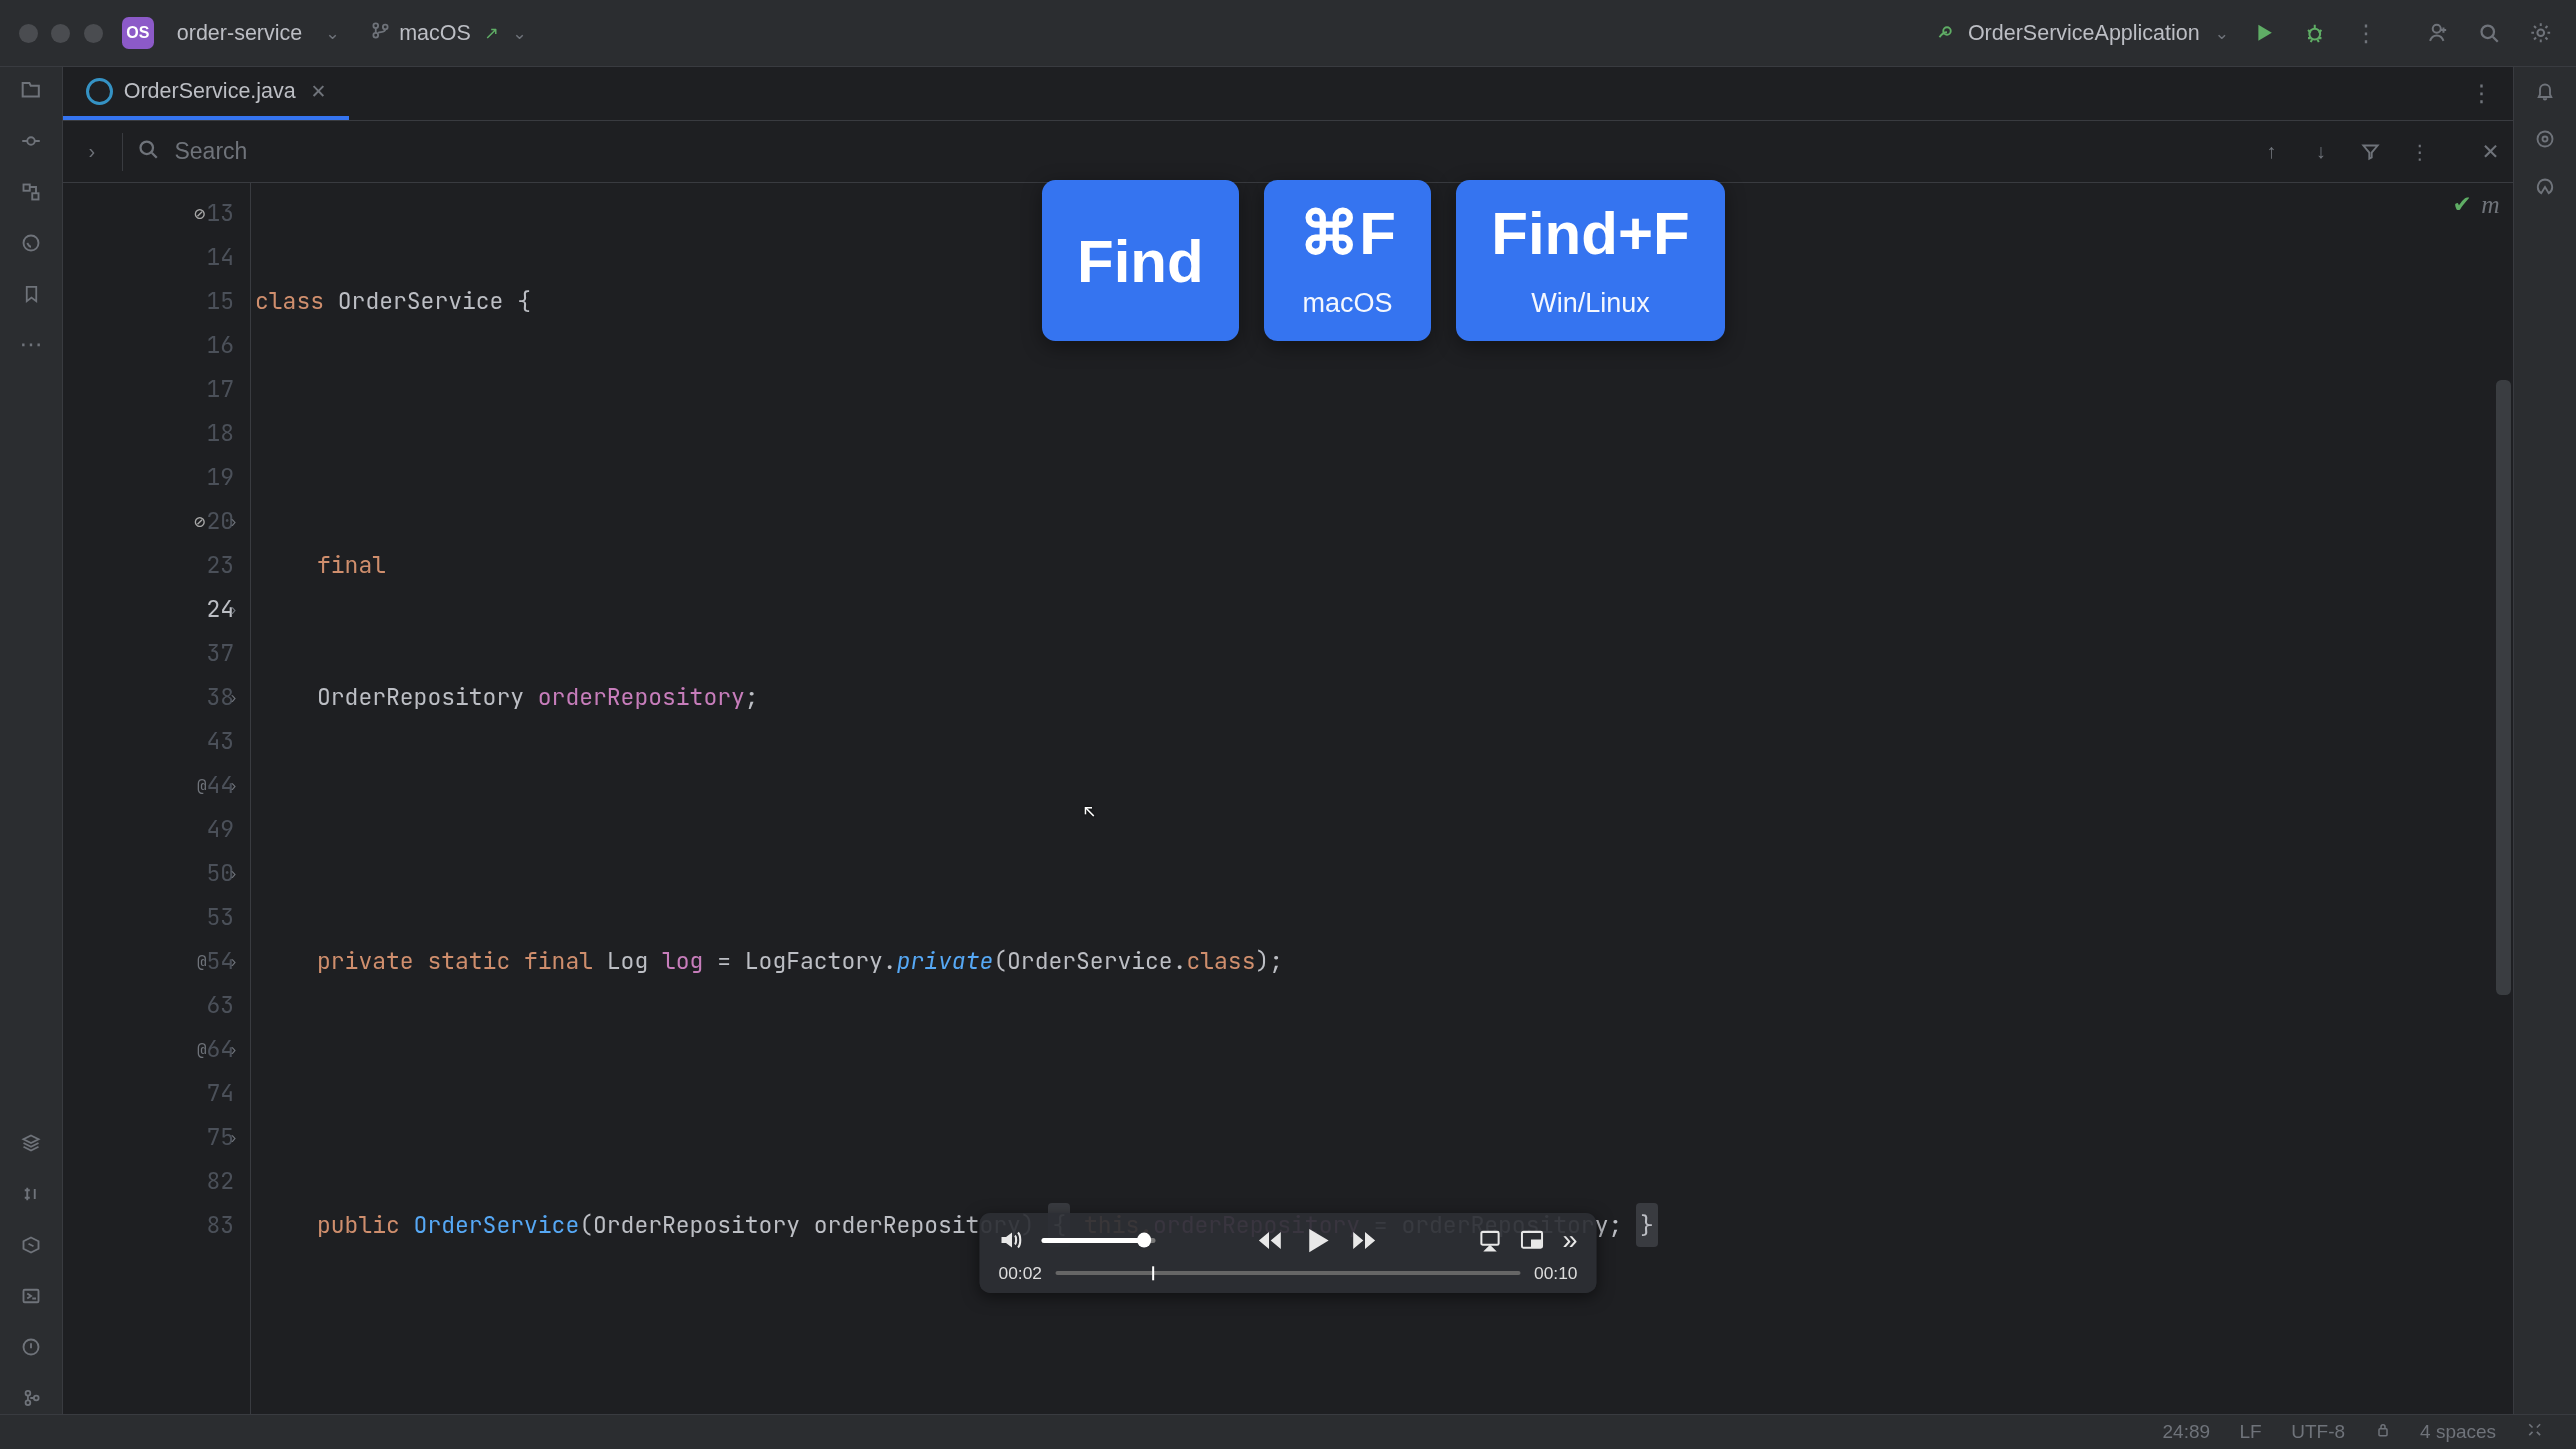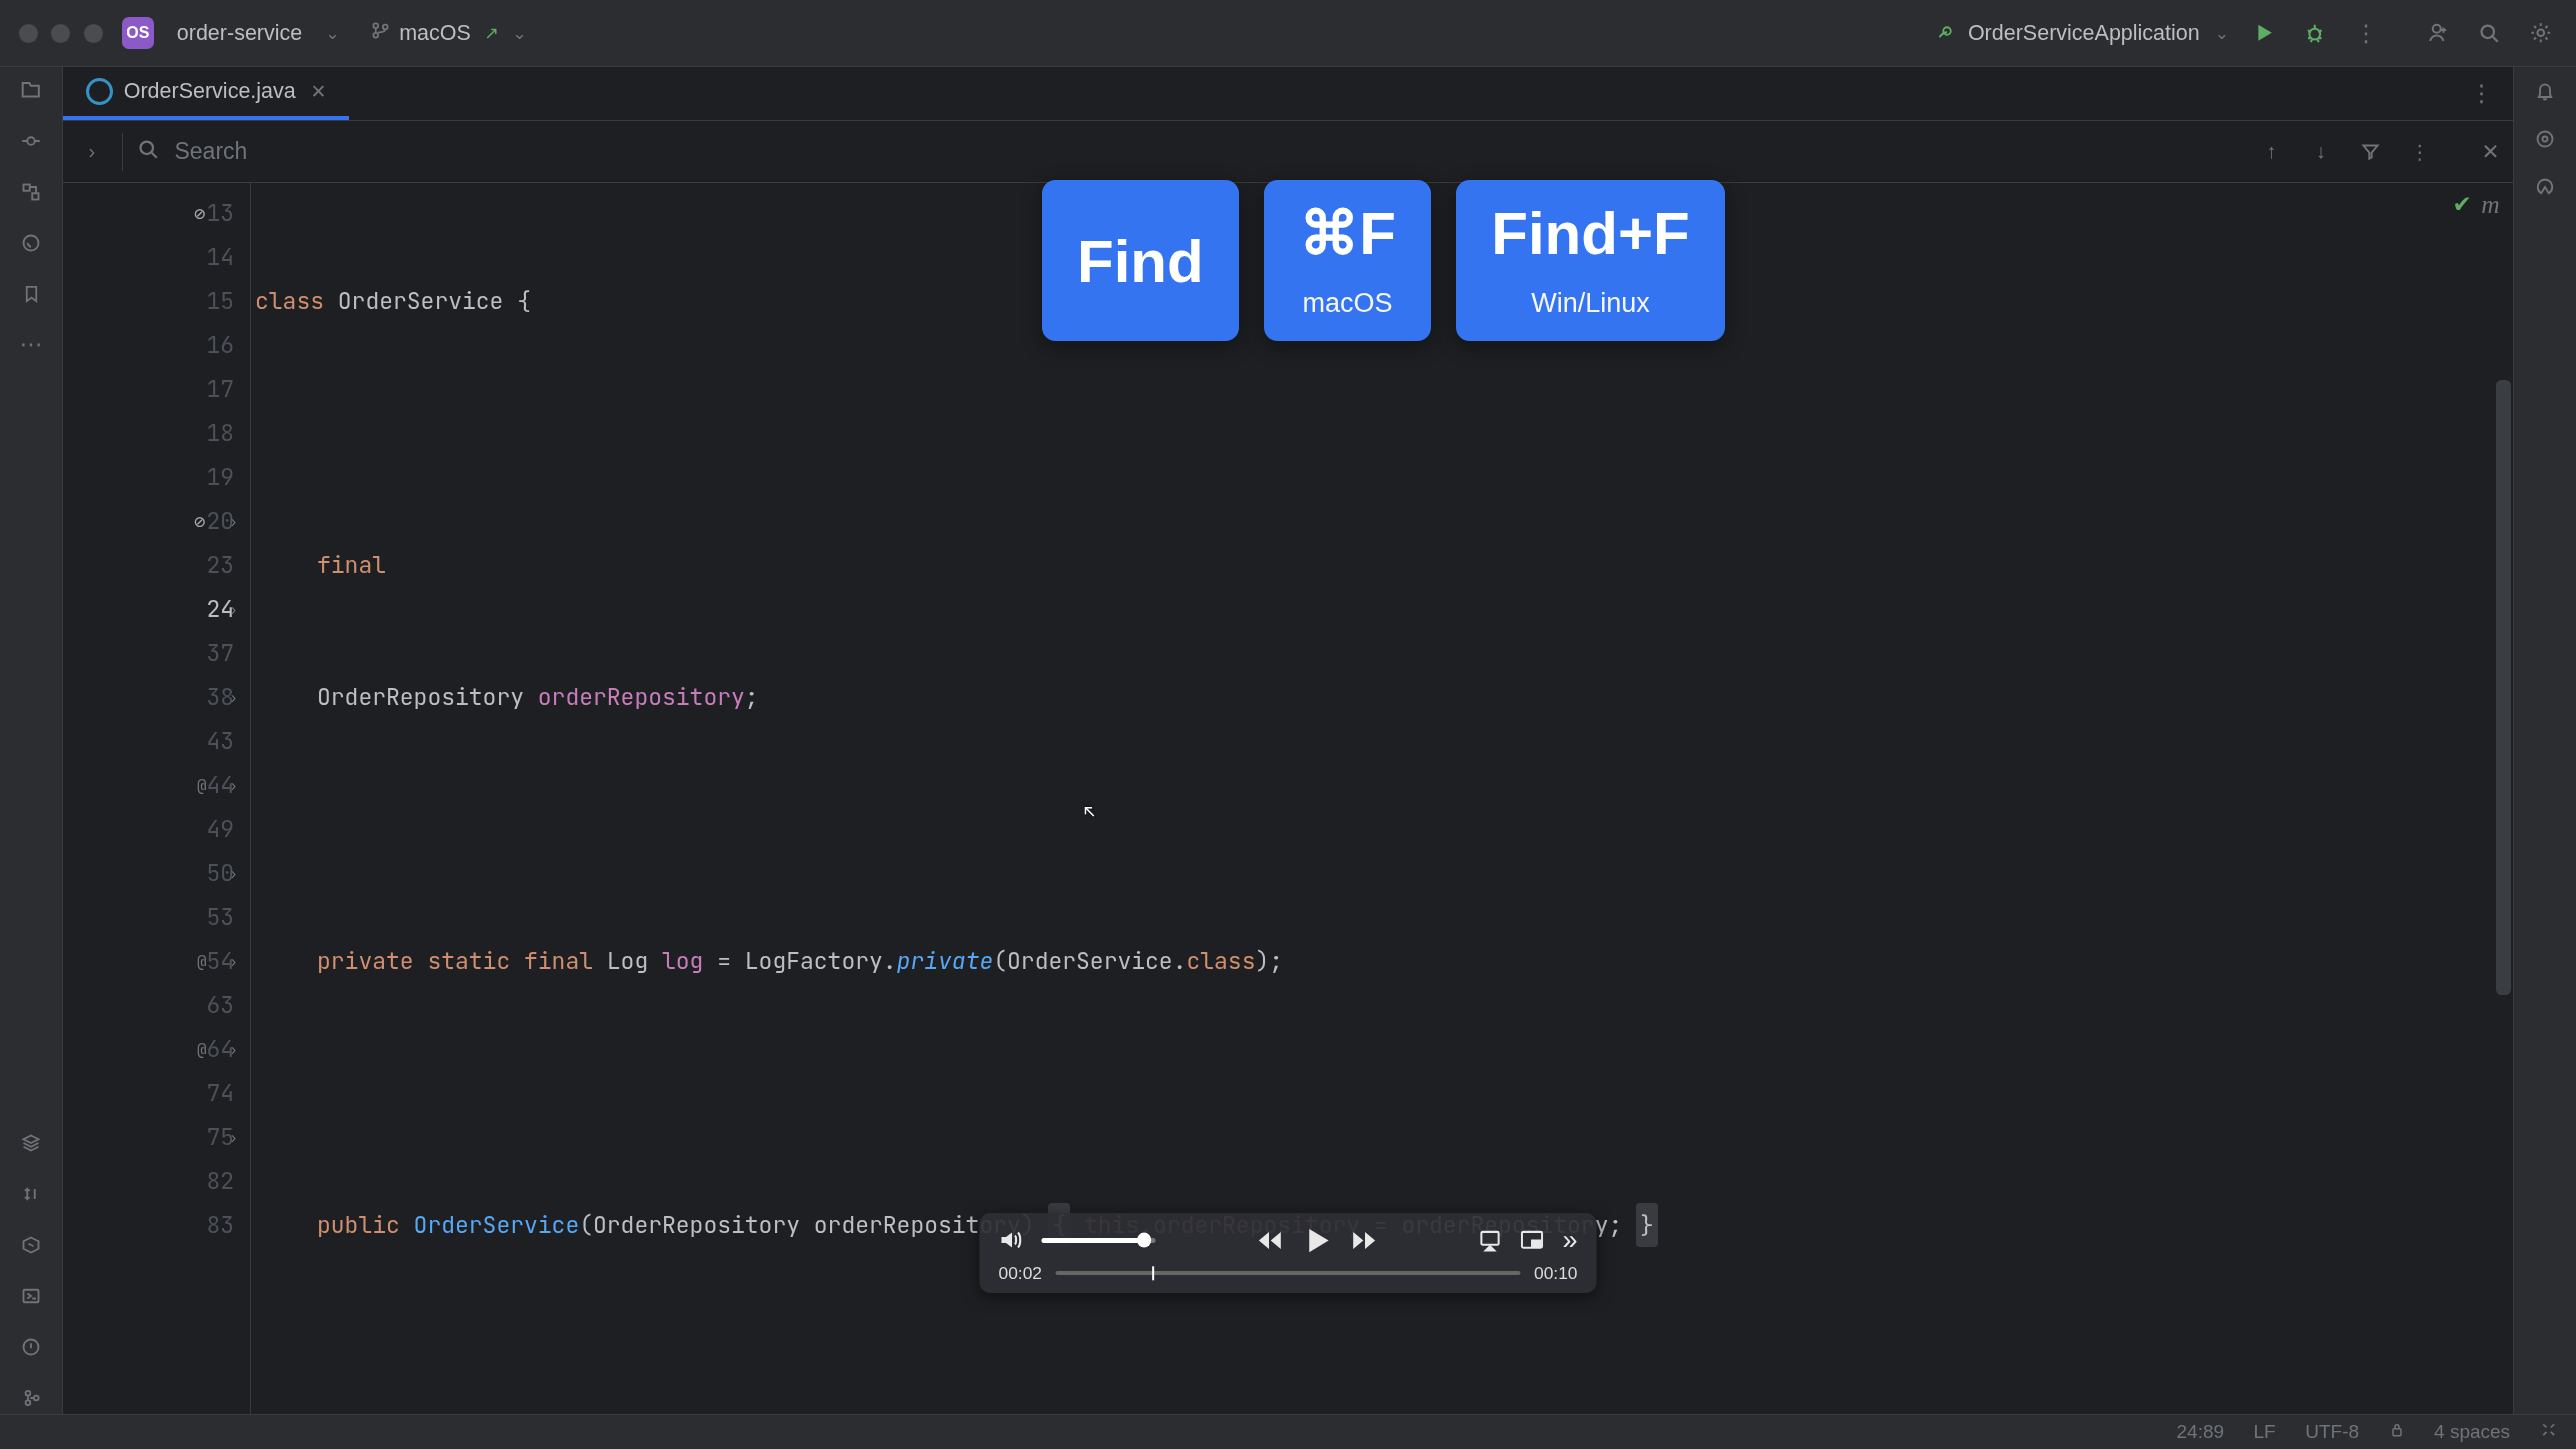--- a/index.html
+++ b/index.html
@@ -292,21 +292,21 @@
   .vc-row2 { display: flex; align-items: center; gap: 13.4px; color: #ddd; font-size: 17.4px; }
   .seek { flex: 1; height: 4px; background: #666; border-radius: 2px; position: relative; }
   .seek .pos { position: absolute; left: 21%; top: 50%; transform: translate(-50%,-50%); width: 2.7px; height: 13.4px; background: #fff; }
 
   
   .statusbar {
     height: 35px;
     background: var(--bg-panel);
     border-top: 0.7px solid var(--border);
     display: flex; align-items: center;
-    padding: 0 19px;
+    padding: 0 33px;
     gap: 29.5px;
     color: var(--text-dim);
     font-size: 19px;
   }
   .statusbar .spacer { flex: 1; }
   .statusbar .item { cursor: pointer; }
   .statusbar .lock { font-size: 19px; }
   .statusbar .expand-icon { font-size: 19px; }
 </style>
 </head>

